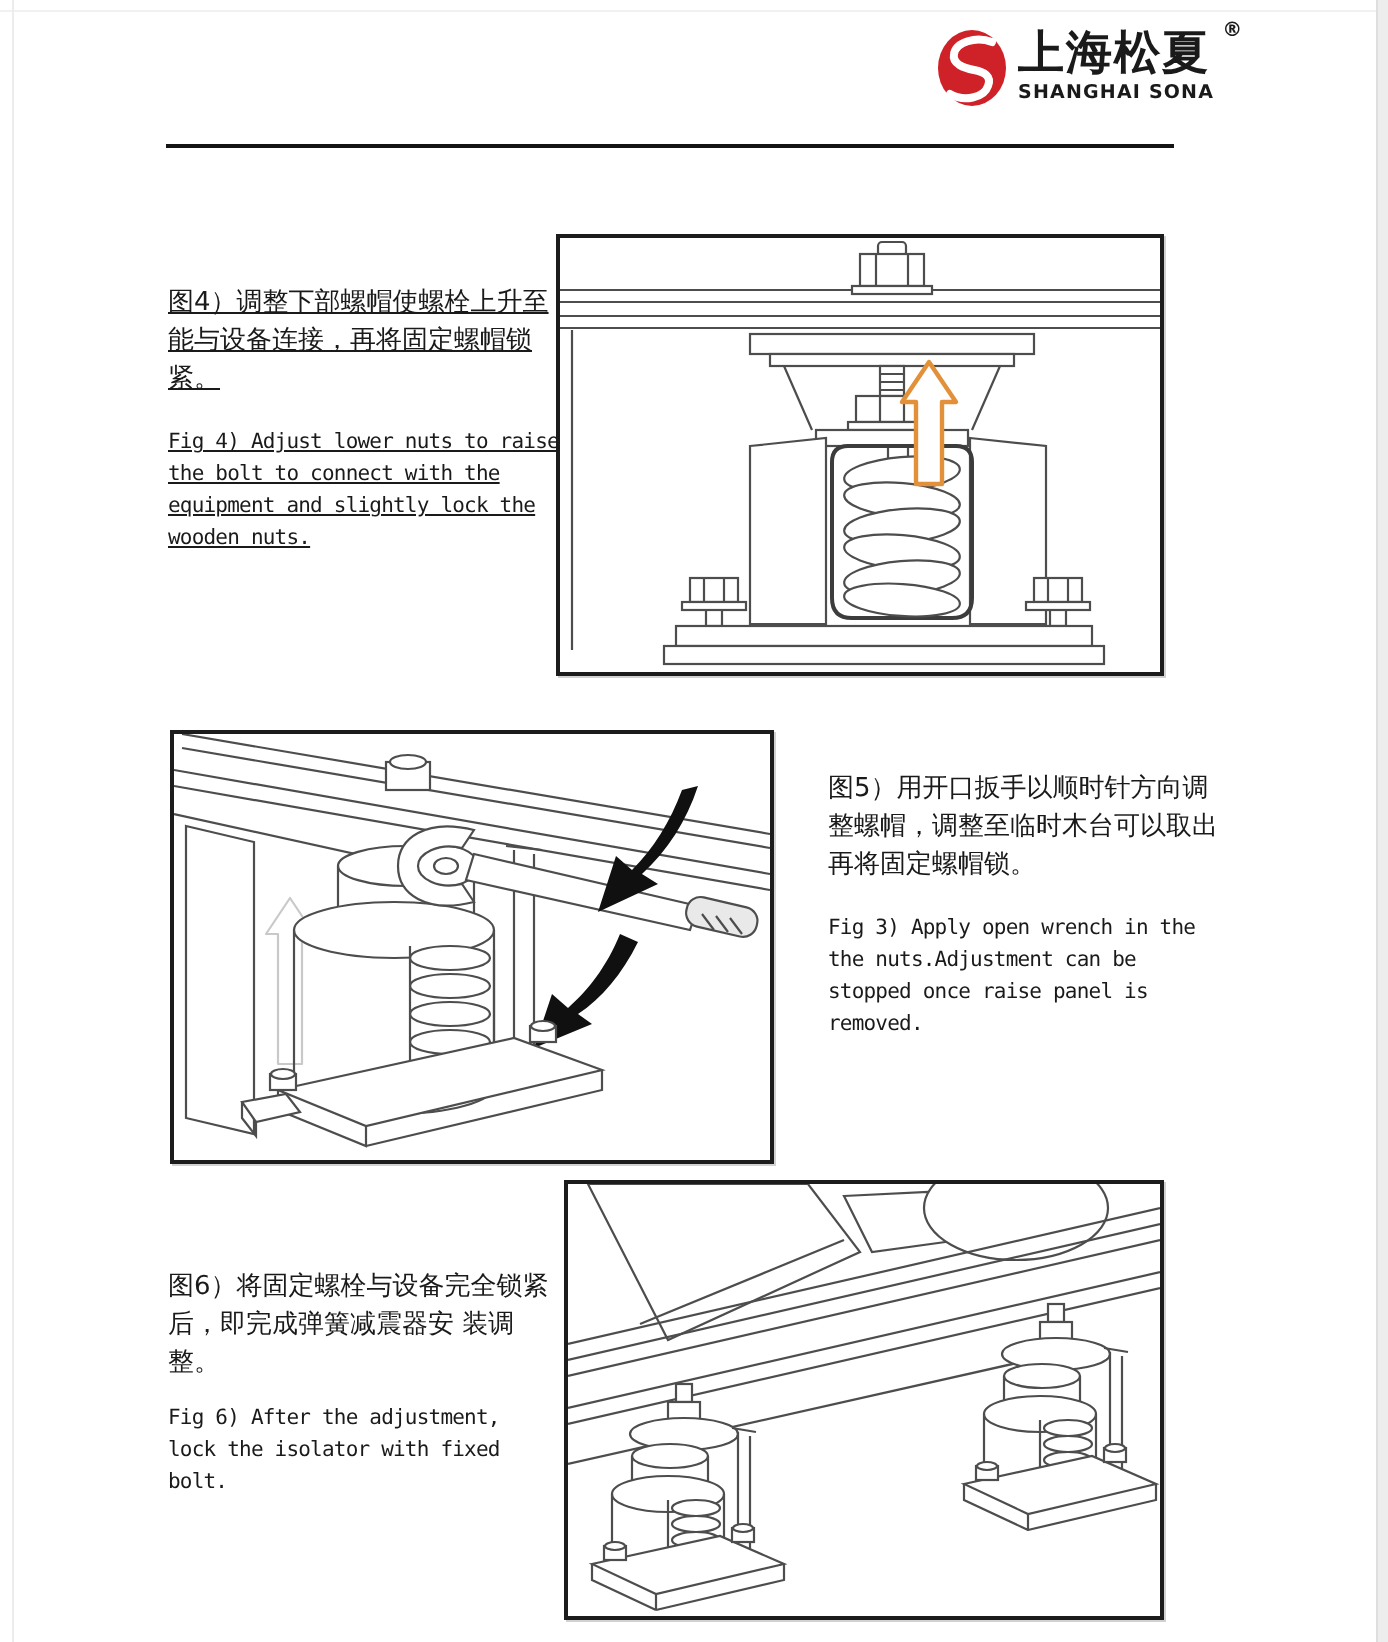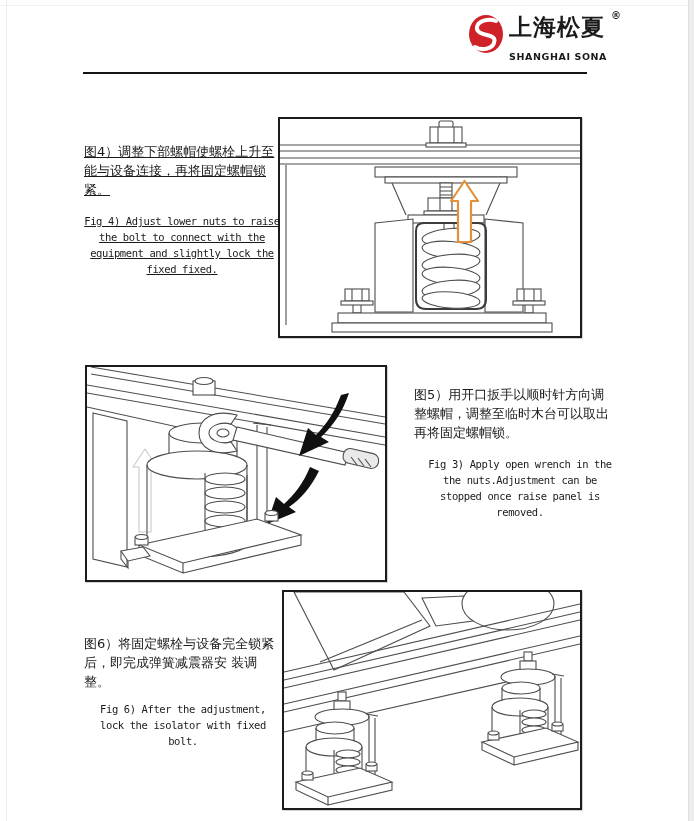--- a/index.html
+++ b/index.html
@@ -6,29 +6,29 @@
   #page{position:relative;width:694px;height:821px;background:#fff;overflow:hidden;
         font-family:"DejaVu Sans","Liberation Sans",sans-serif;color:#1a1a1a;}
   .edge-right{position:absolute;top:0;right:0;width:5px;height:100%;background:#ededed;border-left:1px solid #dedede;}
   .edge-left{position:absolute;top:0;left:6px;width:1px;height:100%;background:#ececec;}
   .edge-top{position:absolute;top:5px;left:0;width:100%;height:1px;background:#f1f1f1;}
 
   .logo{position:absolute;left:468px;top:14px;display:flex;align-items:flex-start;justify-content:center;}
   .logo-ball{width:36px;height:40px;}
   .logo-text{margin-left:5px;position:relative;padding-right:12px;}
   .brand-cn{font-size:23px;font-weight:bold;letter-spacing:1px;line-height:26px;white-space:nowrap;}
-  .brand-en{font-size:9.5px;font-weight:bold;letter-spacing:0.6px;margin-top:11px;white-space:nowrap;}
+  .brand-en{font-size:9.5px;font-weight:bold;letter-spacing:0.6px;margin-top:1px;white-space:nowrap;}
   .reg{position:absolute;right:-2px;top:-4px;font-size:10px;font-weight:bold;}
   .hrule{position:absolute;left:83px;top:72px;width:504px;height:2px;background:#141414;}
 
   .txt{position:absolute;}
   .cn-line{font-size:13px;line-height:19px;white-space:nowrap;}
   .en-line{font-family:"DejaVu Sans Mono","Liberation Mono",monospace;font-size:10.5px;
            letter-spacing:-0.4px;line-height:16px;white-space:nowrap;}
-  .en-block{margin-top:14px;text-align:center;}
+  .en-block{margin-top:14px;}
 
   .figbox{position:absolute;background:#fff;border:2px solid #1c1c1c;box-shadow:1px 1px 0 rgba(0,0,0,.18);}
   .figbox svg{display:block;}
   .ln{stroke:#4d4d4d;fill:none;stroke-width:1.1;}
   .wh{fill:#fff;stroke:#4d4d4d;stroke-width:1.1;}
   .cup{fill:none;stroke:#3c3c3c;stroke-width:2;}
   .blk{fill:#101010;stroke:none;}
   .org{fill:#fff;stroke:#e2913a;stroke-width:2.2;stroke-linejoin:round;}
   .faint{stroke:#c9c9c9;fill:none;stroke-width:1.1;stroke-linejoin:round;}
   .grip{fill:#e9e9e9;stroke:#4d4d4d;stroke-width:1.1;}
@@ -57,21 +57,21 @@
   <div class="txt" style="left:84px;top:142px;width:196px;text-decoration:underline;">
     <div>
       <div class="cn-line">图4）调整下部螺帽使螺栓上升至</div>
       <div class="cn-line">能与设备连接，再将固定螺帽锁</div>
       <div class="cn-line">紧。</div>
     </div>
     <div class="en-block">
       <div class="en-line">Fig 4) Adjust lower nuts to raise</div>
       <div class="en-line">the bolt to connect with the</div>
       <div class="en-line">equipment and slightly lock the</div>
-      <div class="en-line">fixed fixed.</div>
+      <div class="en-line">wooden nuts.</div>
     </div>
   </div>
 
   <div class="figbox" style="left:278px;top:117px;width:300px;height:217px;">
     <svg width="300" height="217" viewBox="0 0 300 217">
       <g>
         <path class="ln" d="M6,46 V206"></path>
         <path class="ln" d="M0,26 H300 M0,32 H300 M0,39 H300 M0,45 H300"></path>
       </g>
       <g>

